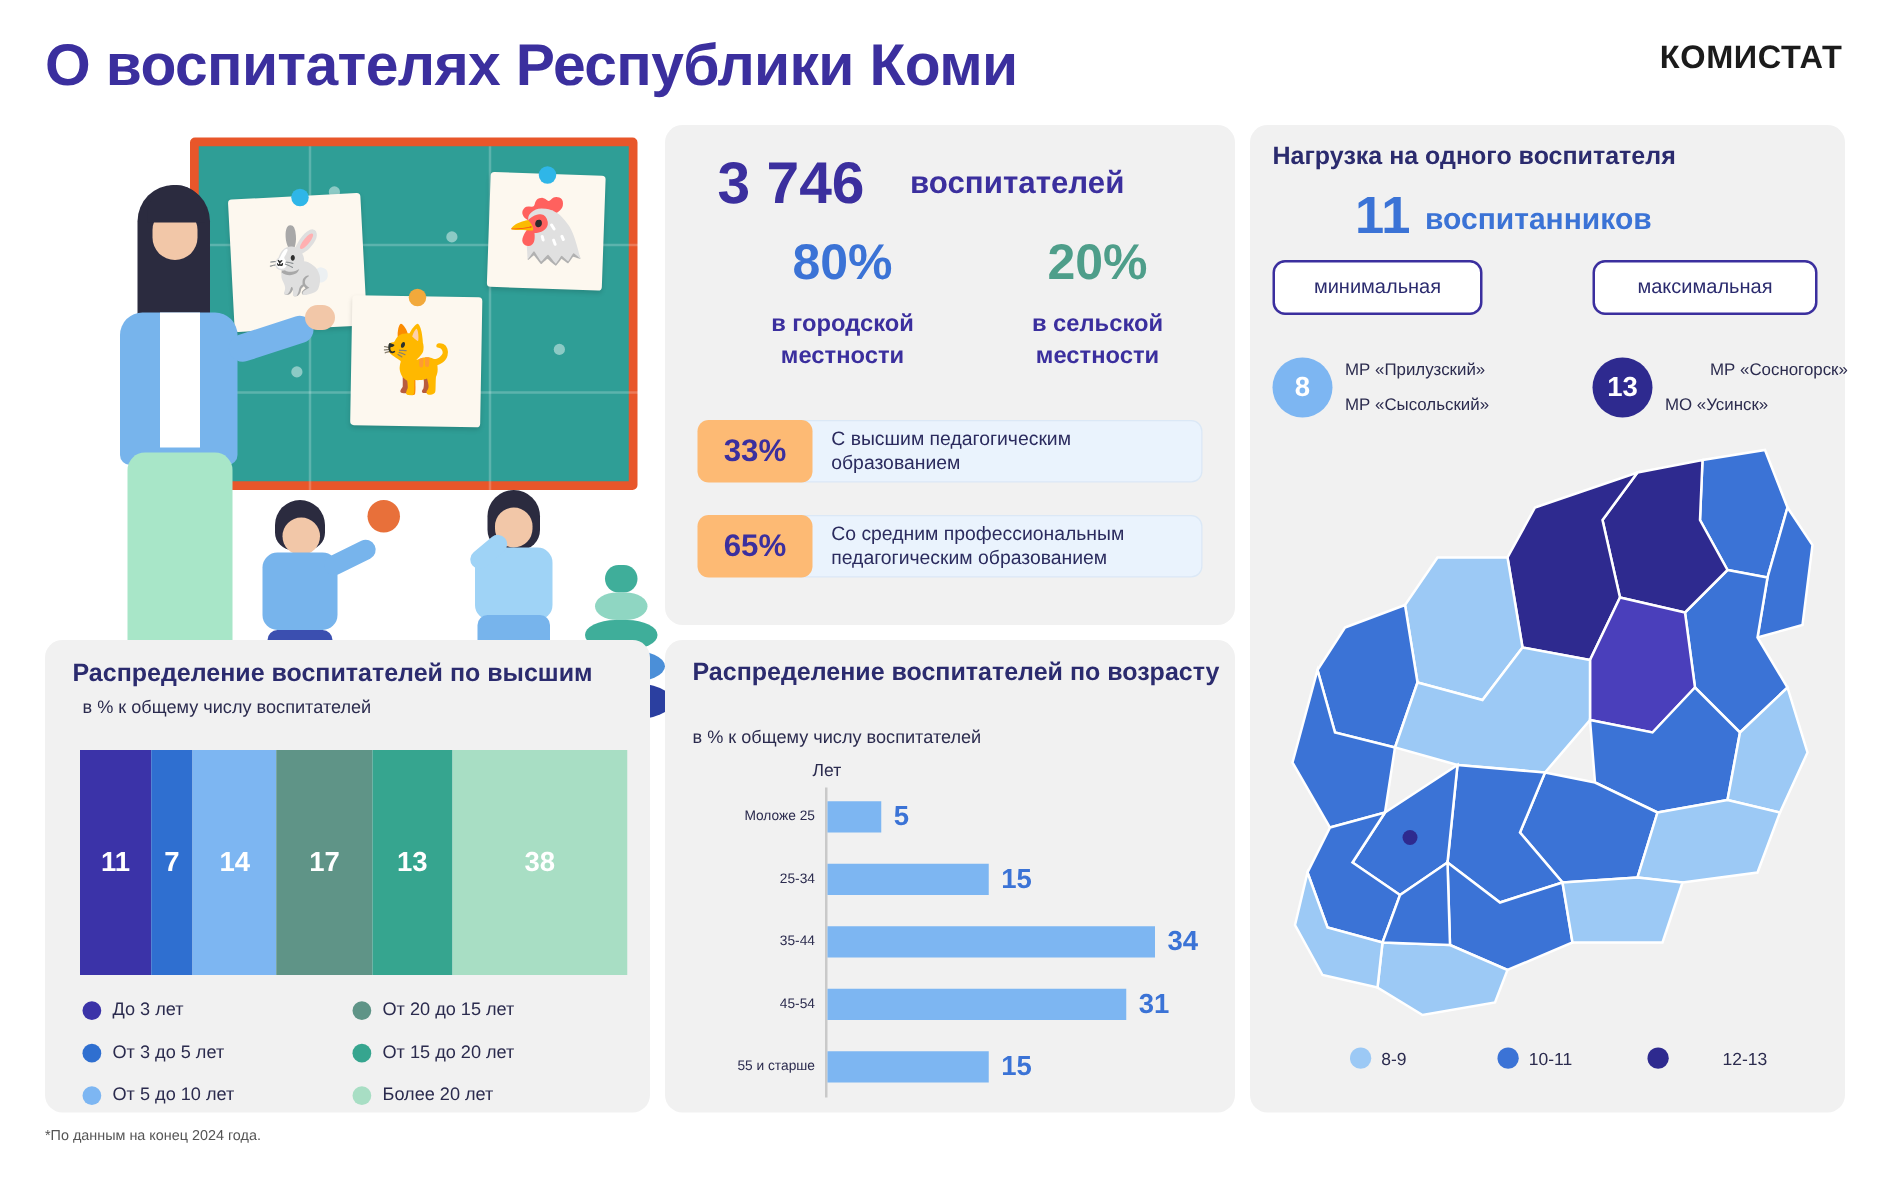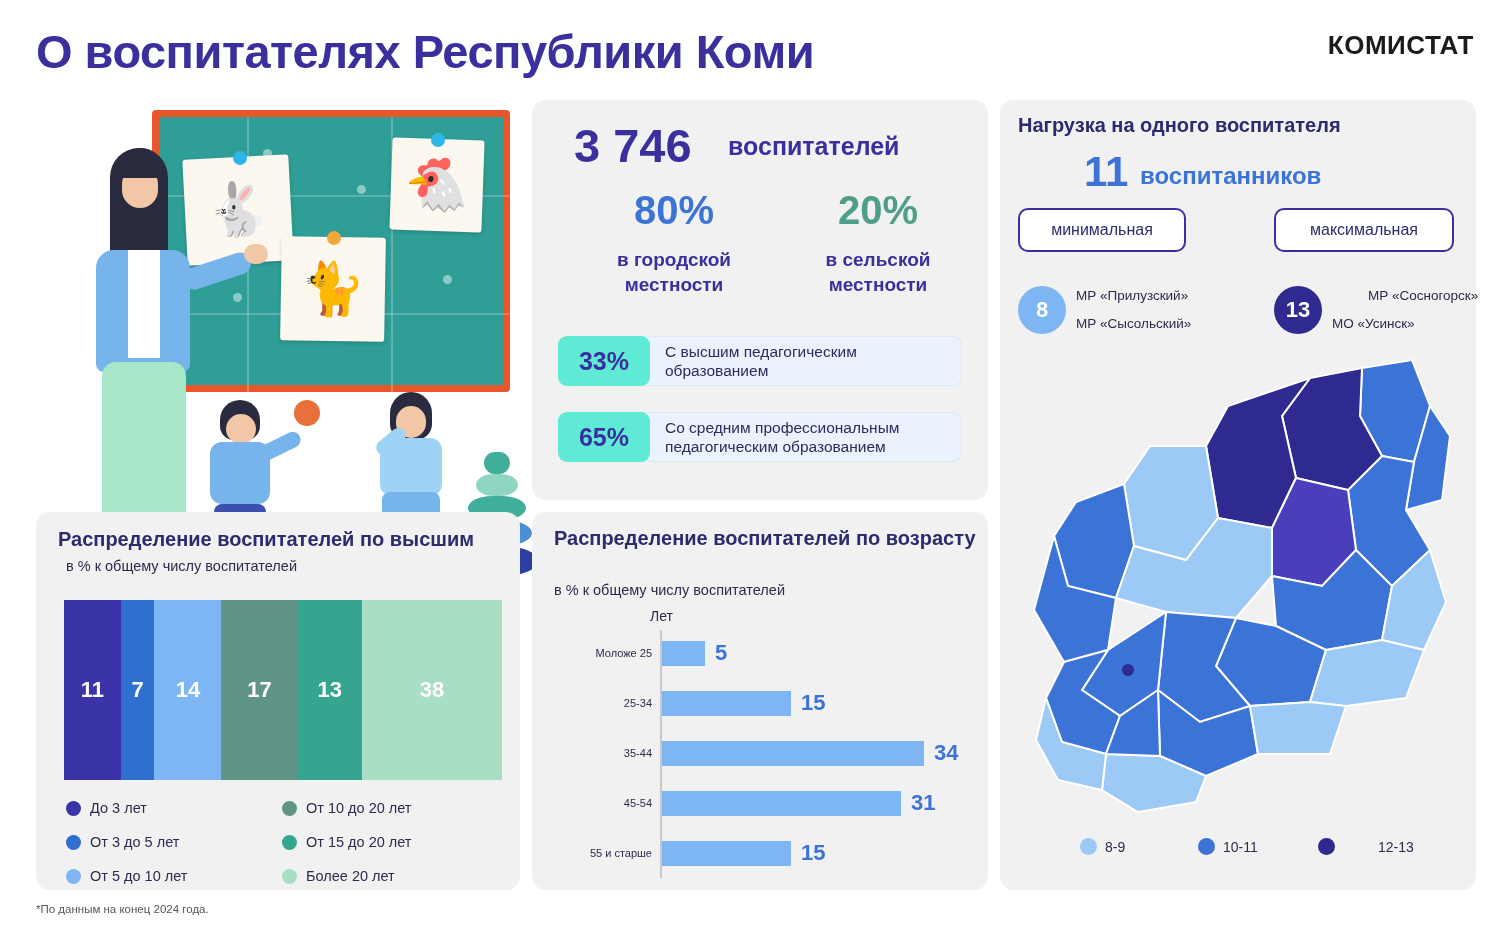--- a/index.html
+++ b/index.html
@@ -53,21 +53,21 @@
   #stats-panel { left: 532px; top: 100px; width: 456px; height: 400px; }
   .big-number { position: absolute; left: 42px; top: 18px; font-size: 47px; font-weight: bold; color: #3b2f9e; }
   .big-number-label { position: absolute; left: 196px; top: 32px; font-size: 25px; font-weight: bold; color: #3b2f9e; }
   .pct-urban { position: absolute; left: 52px; top: 88px; width: 180px; text-align: center; font-size: 40px; font-weight: bold; color: #3b73d6; }
   .pct-rural { position: absolute; left: 256px; top: 88px; width: 180px; text-align: center; font-size: 40px; font-weight: bold; color: #4e9e8a; }
   .pct-urban-cap { position: absolute; left: 42px; top: 148px; width: 200px; text-align: center; font-size: 19px; font-weight: bold; color: #3b2f9e; line-height: 1.3; }
   .pct-rural-cap { position: absolute; left: 246px; top: 148px; width: 200px; text-align: center; font-size: 19px; font-weight: bold; color: #3b2f9e; line-height: 1.3; }
   .edu-row { position: absolute; left: 26px; width: 404px; height: 50px; }
   .edu-badge {
     position: absolute; left: 0; top: 0; width: 92px; height: 50px;
-    background: #5eead4; border-radius: 9px;
+    background: #fdba74; border-radius: 9px;
     display: flex; align-items: center; justify-content: center;
     font-size: 25px; font-weight: bold; color: #3b2f9e; z-index: 2;
   }
   .edu-text {
     position: absolute; left: 74px; top: 0; width: 330px; height: 50px;
     background: #eaf3fd; border-radius: 9px; border: 1px solid #dbe8f6;
     display: flex; align-items: center; padding-left: 32px; padding-right: 8px;
     font-size: 15.5px; color: #2b2b5e; line-height: 1.25;
   }
 
@@ -300,21 +300,21 @@
     <div class="t-lg" style="left:0; top:34px;">
       <span class="dot" style="background:#2f6fd0;"></span>
       <span>От 3 до 5 лет</span>
     </div>
     <div class="t-lg" style="left:0; top:68px;">
       <span class="dot" style="background:#7db6f2;"></span>
       <span>От 5 до 10 лет</span>
     </div>
     <div class="t-lg" style="left:216px; top:0;">
       <span class="dot" style="background:#5f9487;"></span>
-      <span>От 10 до 20 лет</span>
+      <span>От 20 до 15 лет</span>
     </div>
     <div class="t-lg" style="left:216px; top:34px;">
       <span class="dot" style="background:#36a58f;"></span>
       <span>От 15 до 20 лет</span>
     </div>
     <div class="t-lg" style="left:216px; top:68px;">
       <span class="dot" style="background:#a8dec4;"></span>
       <span>Более 20 лет</span>
     </div>
   </div>

